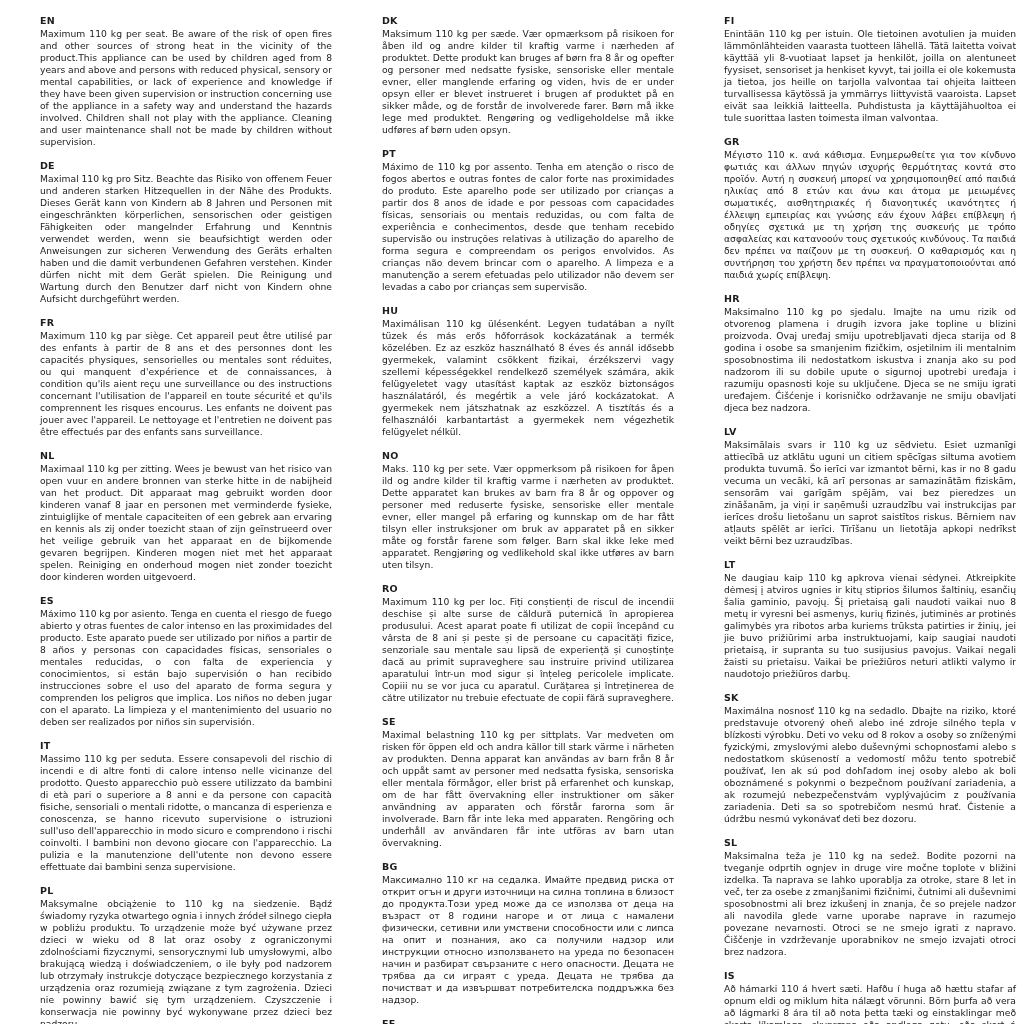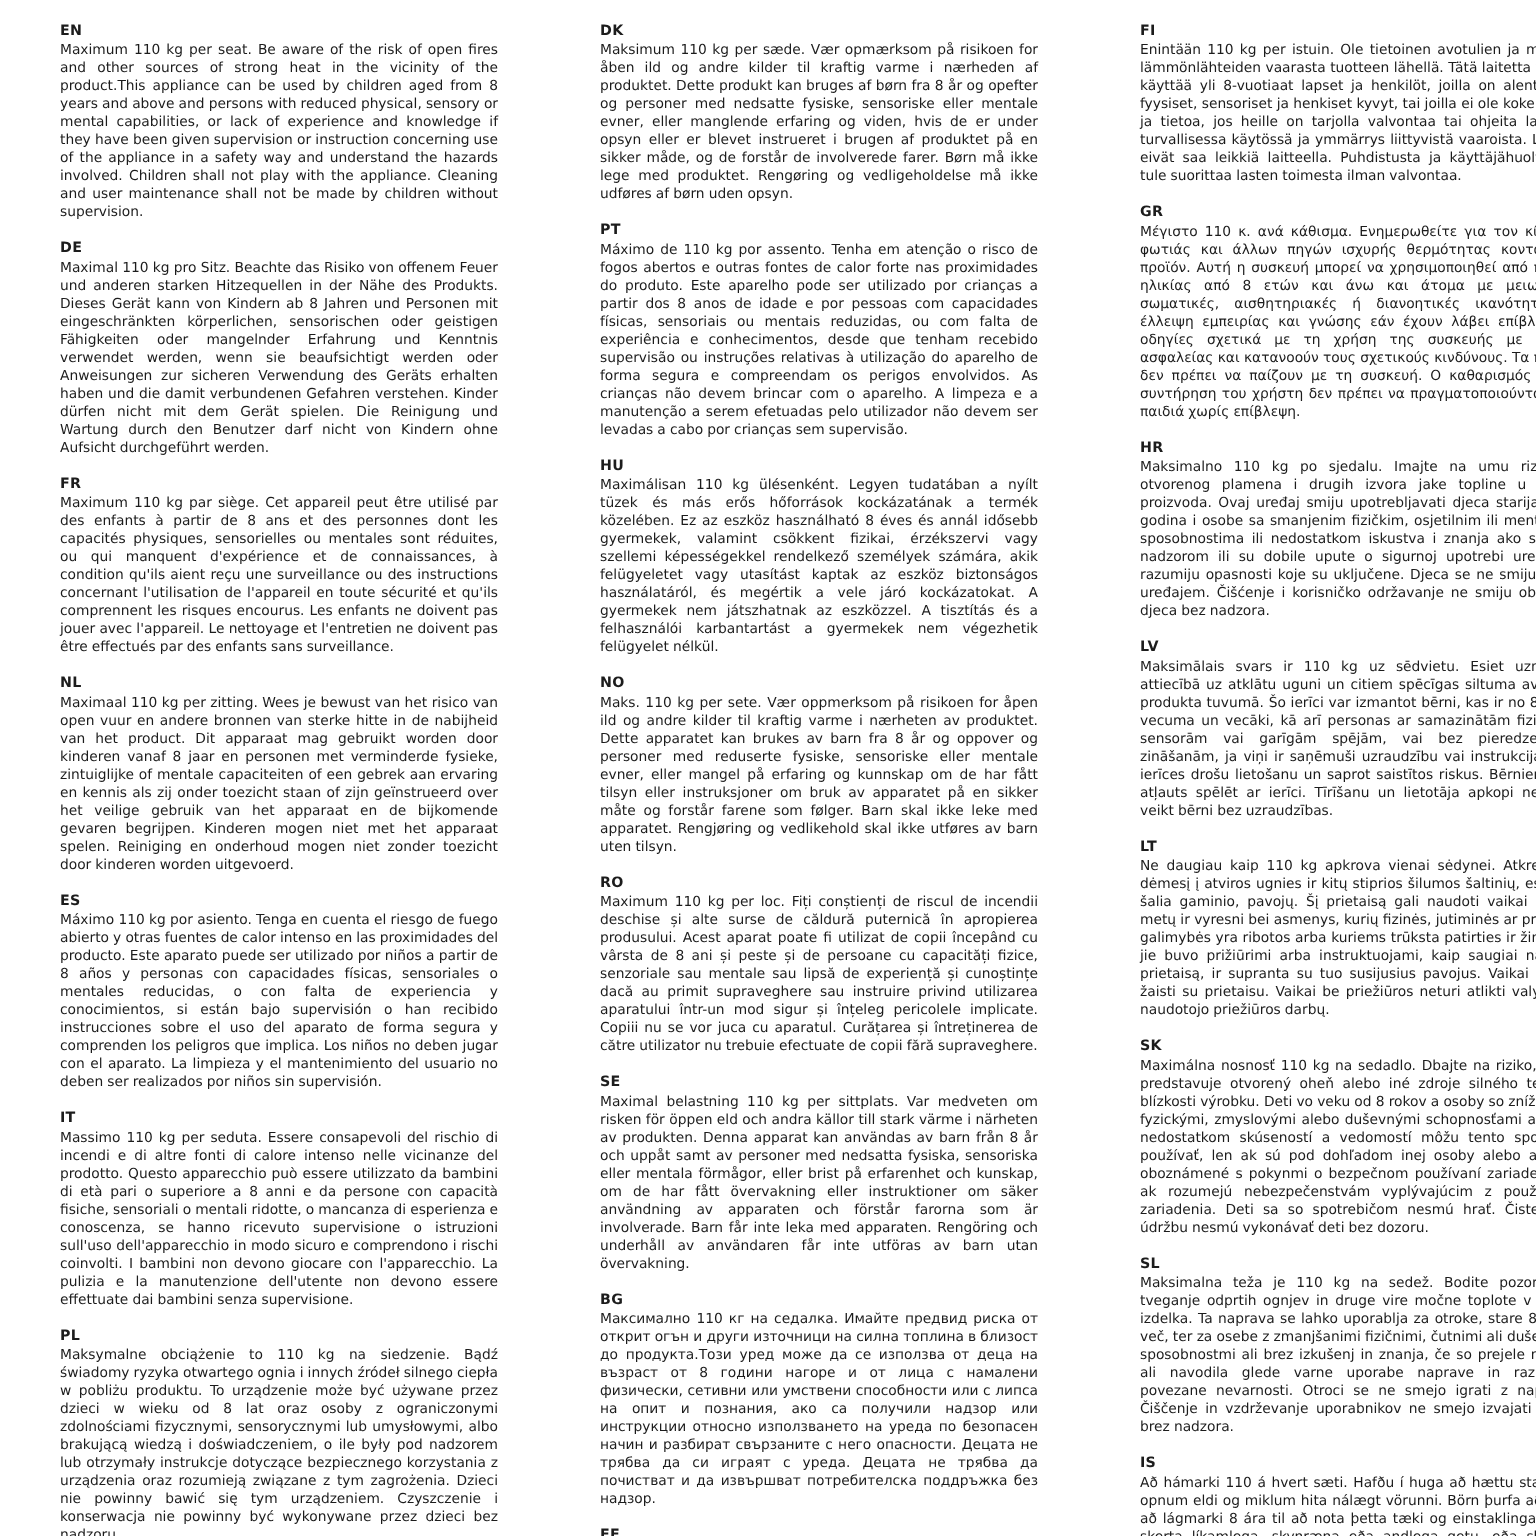--- a/index.html
+++ b/index.html
@@ -10,21 +10,21 @@
   body {
     font-family: "DejaVu Sans", "Liberation Sans", sans-serif;
     color: #1c1c1c;
     -webkit-font-smoothing: antialiased;
   }
   .page {
     width: 1024px; height: 1024px;
     padding: 15px 24px 24px 40px;
     display: grid;
     grid-template-columns: 292px 292px 292px;
-    column-gap: 68px;
+    column-gap: 50px;
     overflow: hidden;
   }
   .col { min-width: 0; }
   .lang-section { margin-bottom: 12px; }
   .lang-code {
     font-size: 9.5px;
     font-weight: bold;
     line-height: 12px;
     margin-bottom: 1px;
     letter-spacing: 0.2px;

